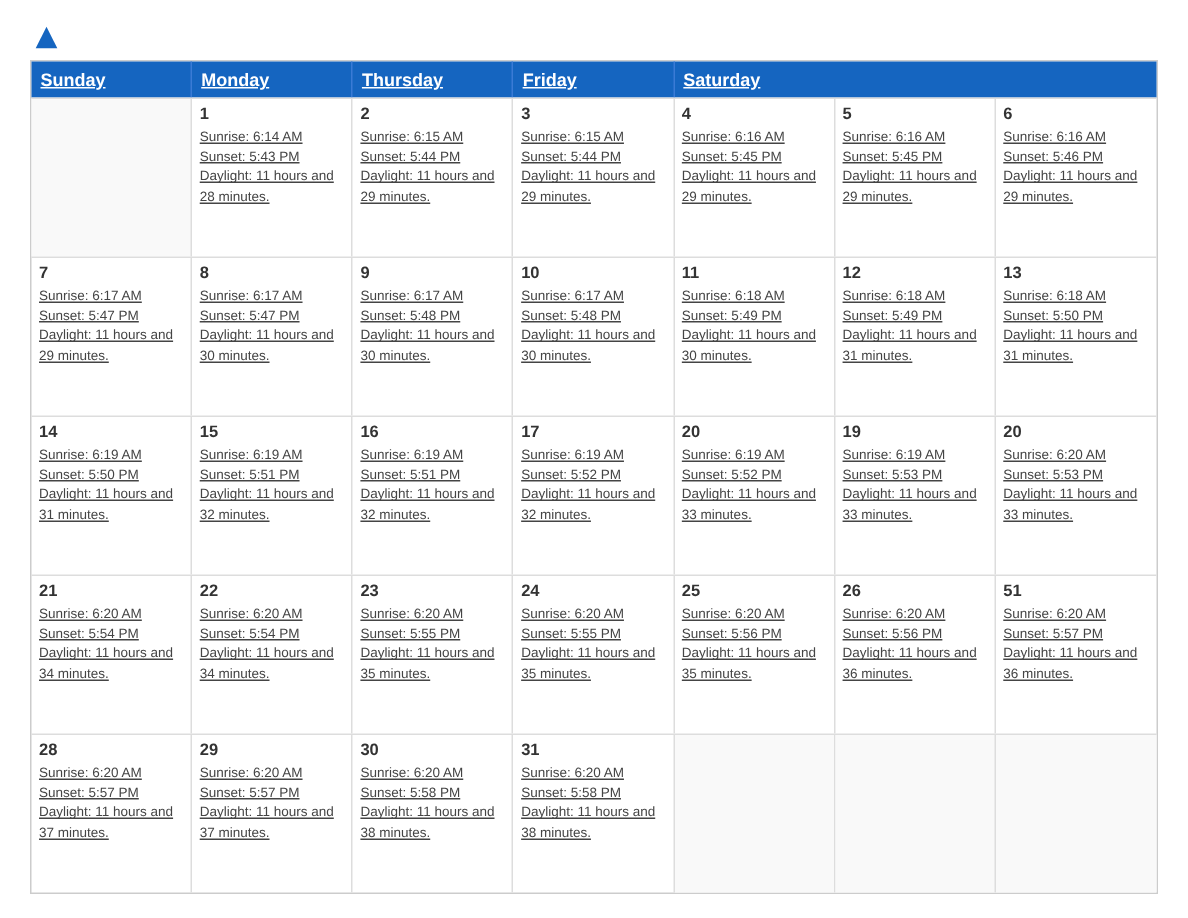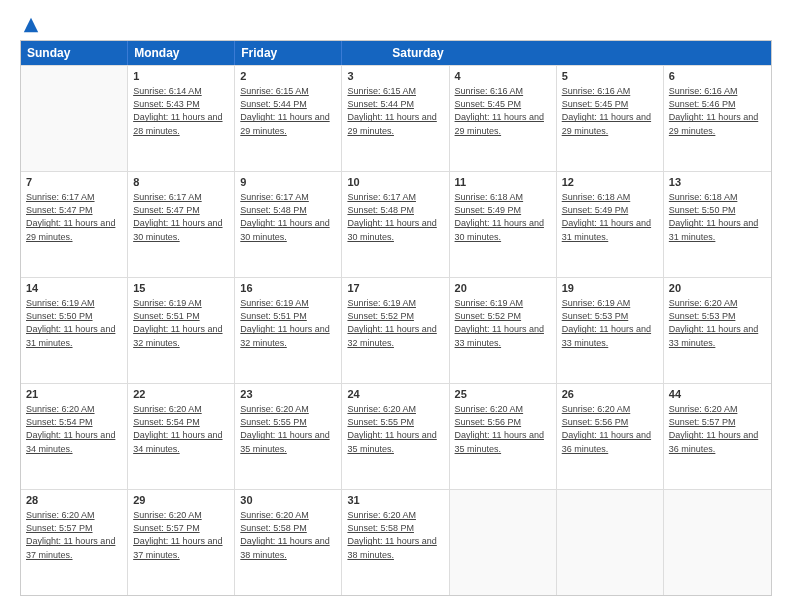--- a/index.html
+++ b/index.html
@@ -64,22 +64,23 @@
       display: grid;
       grid-template-columns: repeat(7, 1fr);
       background: #1565c0;
     }
     .cal-header-cell {
       color: #fff;
       font-size: 12px;
       font-weight: bold;
       padding: 5px 6px;
       border-right: 1px solid #3a7bd5;
-    }
-    .cal-header-cell:last-child { border-right: none; text-align: right; }
+      text-decoration: underline;
+    }
+    .cal-header-cell:last-child { border-right: none; }
     .cal-body {
       flex: 1;
       display: flex;
       flex-direction: column;
     }
     .cal-row {
       display: grid;
       grid-template-columns: repeat(7, 1fr);
       flex: 1;
       border-top: 1px solid #ddd;
@@ -123,20 +124,21 @@
     <div class="title-section">
       <div class="main-title"></div>
       <div class="subtitle"></div>
     </div>
   </div>
 
   <div class="calendar">
     <div class="cal-header" id="cal-header">
         <div class="cal-header-cell">Sunday</div>
         <div class="cal-header-cell">Monday</div>
+        <div class="cal-header-cell">Thursday</div>
         <div class="cal-header-cell">Friday</div>
         <div class="cal-header-cell">Saturday</div>
       </div>
     <div class="cal-body" id="cal-body">
         <div class="cal-row">
           <div class="cal-cell empty"></div>
           <div class="cal-cell">
             <div class="day-num">1</div>
             <div class="cell-info" style="white-space: pre-line;">Sunrise: 6:14 AM
 Sunset: 5:43 PM
@@ -292,21 +294,21 @@
 Sunset: 5:56 PM
 Daylight: 11 hours and 35 minutes.</div>
           </div>
           <div class="cal-cell">
             <div class="day-num">26</div>
             <div class="cell-info" style="white-space: pre-line;">Sunrise: 6:20 AM
 Sunset: 5:56 PM
 Daylight: 11 hours and 36 minutes.</div>
           </div>
           <div class="cal-cell">
-            <div class="day-num">44</div>
+            <div class="day-num">51</div>
             <div class="cell-info" style="white-space: pre-line;">Sunrise: 6:20 AM
 Sunset: 5:57 PM
 Daylight: 11 hours and 36 minutes.</div>
           </div>
         </div>
         <div class="cal-row">
           <div class="cal-cell">
             <div class="day-num">28</div>
             <div class="cell-info" style="white-space: pre-line;">Sunrise: 6:20 AM
 Sunset: 5:57 PM

